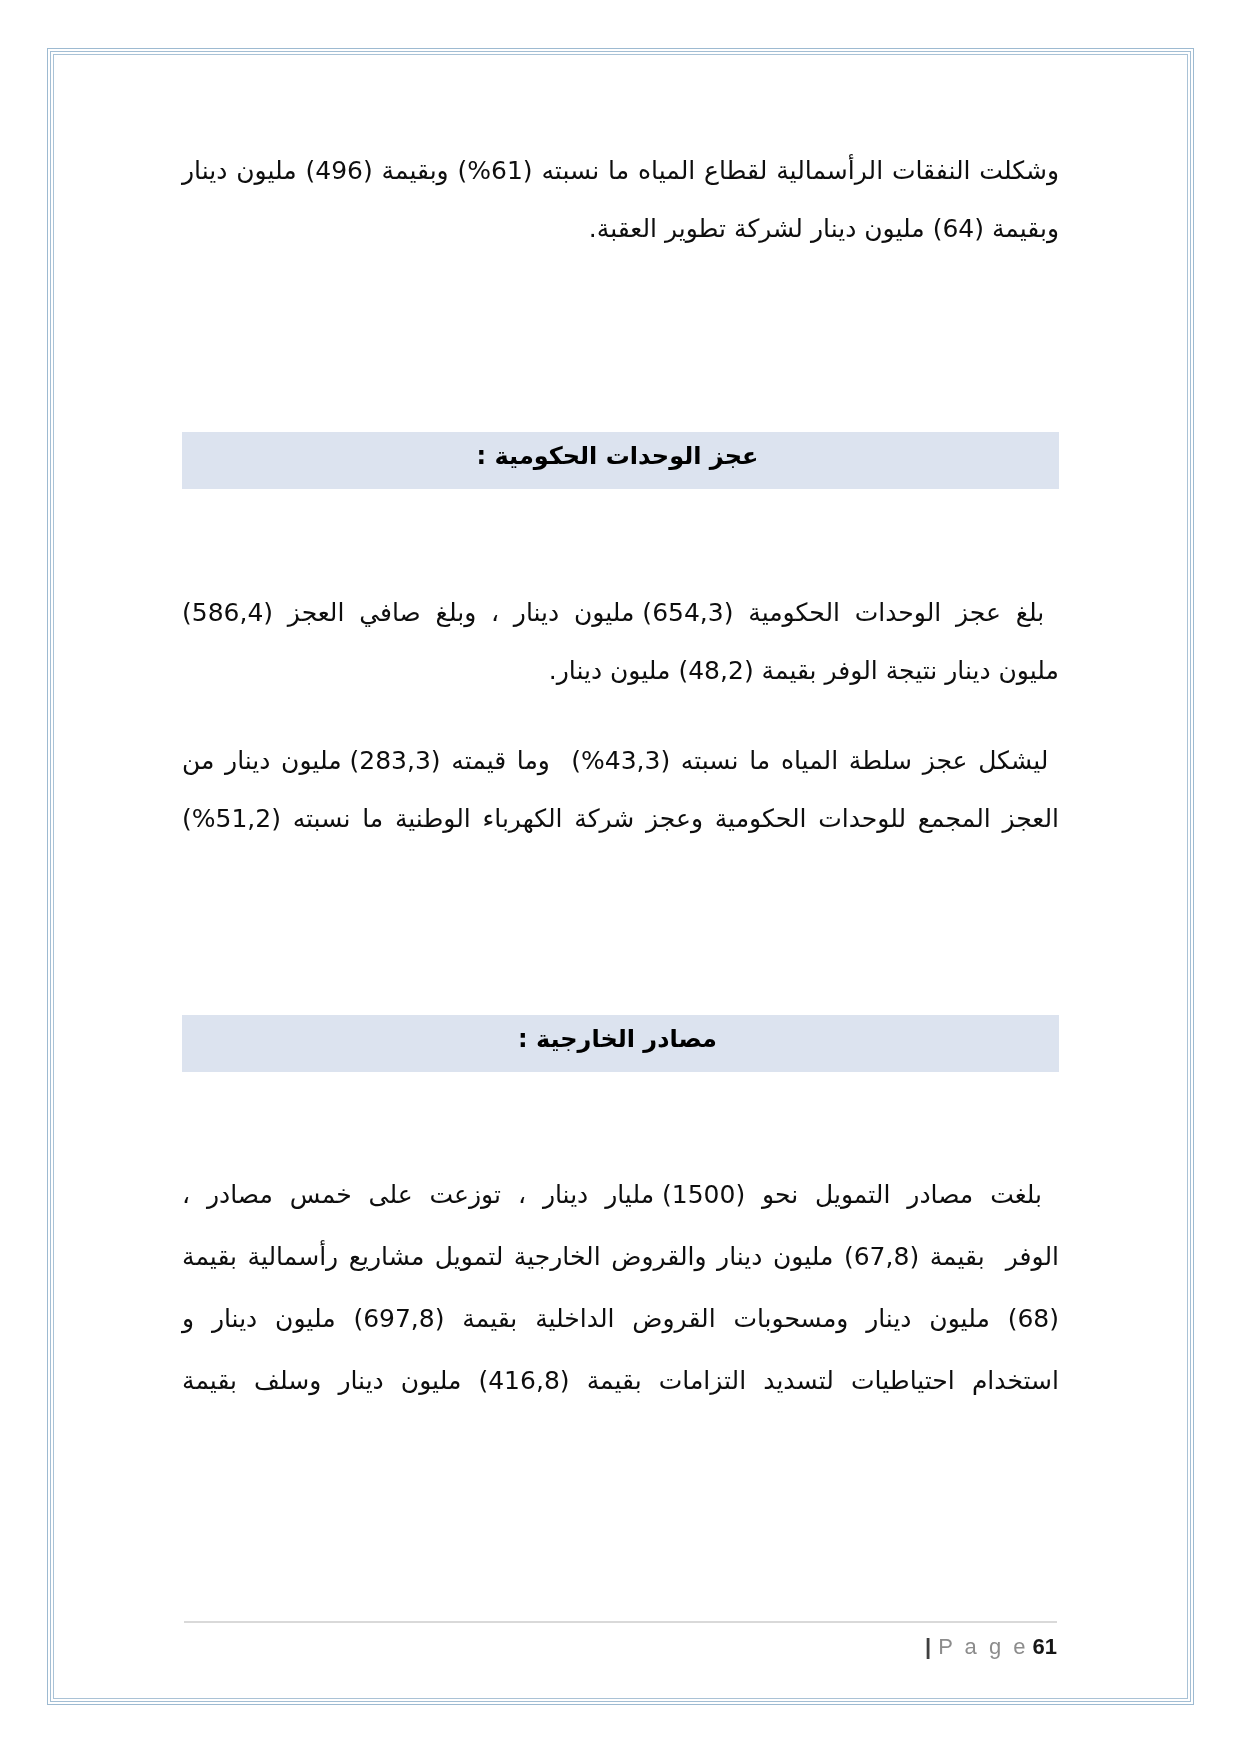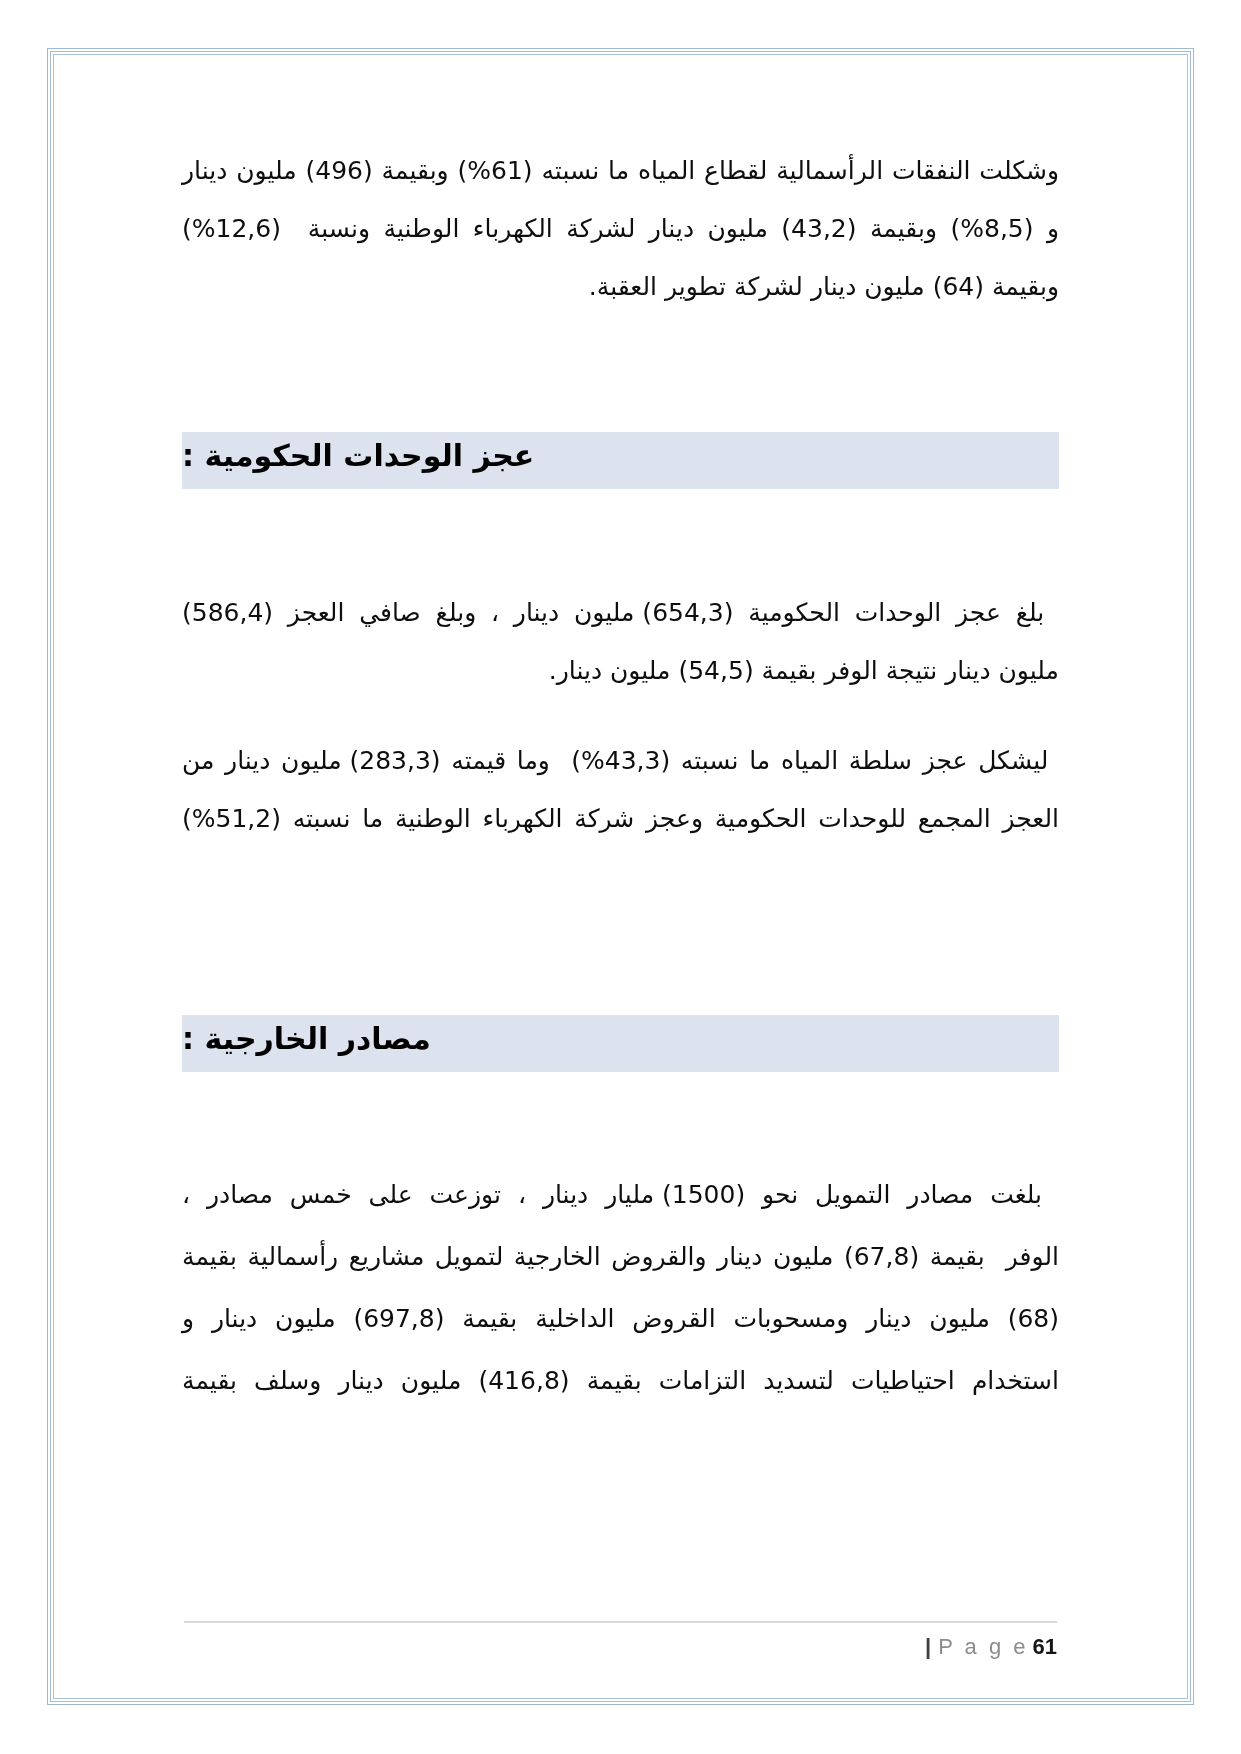--- a/index.html
+++ b/index.html
@@ -26,22 +26,22 @@
     direction:rtl; unicode-bidi:plaintext;
     height:58px; line-height:58px; font-size:25px; color:#0e0e0e;
     text-align:justify; text-align-last:justify; white-space:nowrap;
   }
   .para .line.short { text-align-last:right; }
   .para.wide .line { height:62px; line-height:62px; }
 
   .heading-band {
     position:absolute; left:182px; width:877px; height:57px;
     background:#dce3ef; box-sizing:border-box;
-    direction:rtl; text-align:left; padding:1px 6px 0 0;
-    font-weight:bold; font-size:30px; line-height:46px; color:#000000;
+    direction:rtl; text-align:center; padding:1px 6px 0 0;
+    font-weight:bold; font-size:24px; line-height:46px; color:#000000;
     white-space:nowrap;
   }
 
   .footer-rule {
     position:absolute; left:184px; top:1621px; width:873px; height:2px;
     background:#d9d9d9;
   }
   .footer {
     position:absolute; left:182px; top:1629px; width:875px;
     direction:ltr; text-align:right;
@@ -51,31 +51,30 @@
   .footer .word { color:#8c8c8c; letter-spacing:3px; }
   .footer .num  { color:#161616; font-weight:bold; margin-left:4px;text-align:right; }
 </style>
 </head>
 <body>
 
 <div class="page-frame"></div>
 
 <div class="block para" style="top:142px">
   <div class="line">وشكلت النفقات الرأسمالية لقطاع المياه ما نسبته (61%) وبقيمة (496) مليون دينار</div>
-  <div class="line">و (8,5%) وبقيمة (43,2) مليون دينار لشركة الكهرباء الوطنية ونسبة &nbsp;(12,6%)</div>
   <div class="line short">وبقيمة (64) مليون دينار لشركة تطوير العقبة.</div>
 </div>
 
 <div class="heading-band" style="top:432px">
   <span>عجز الوحدات الحكومية :</span>
 </div>
 
 <div class="block para" style="top:584px">
   <div class="line">&nbsp;بلغ عجز الوحدات الحكومية (654,3) مليون دينار ، وبلغ صافي العجز (586,4)</div>
-  <div class="line short">مليون دينار نتيجة الوفر بقيمة (54,5) مليون دينار.</div>
+  <div class="line short">مليون دينار نتيجة الوفر بقيمة (48,2) مليون دينار.</div>
 </div>
 
 <div class="block para" style="top:732px">
   <div class="line">&nbsp;ليشكل عجز سلطة المياه ما نسبته (43,3%) &nbsp;وما قيمته (283,3) مليون دينار من</div>
   <div class="line">العجز المجمع للوحدات الحكومية وعجز شركة الكهرباء الوطنية ما نسبته (51,2%)</div>
 </div>
 
 <div class="heading-band" style="top:1015px">
   <span>مصادر الخارجية :</span>
 </div>

